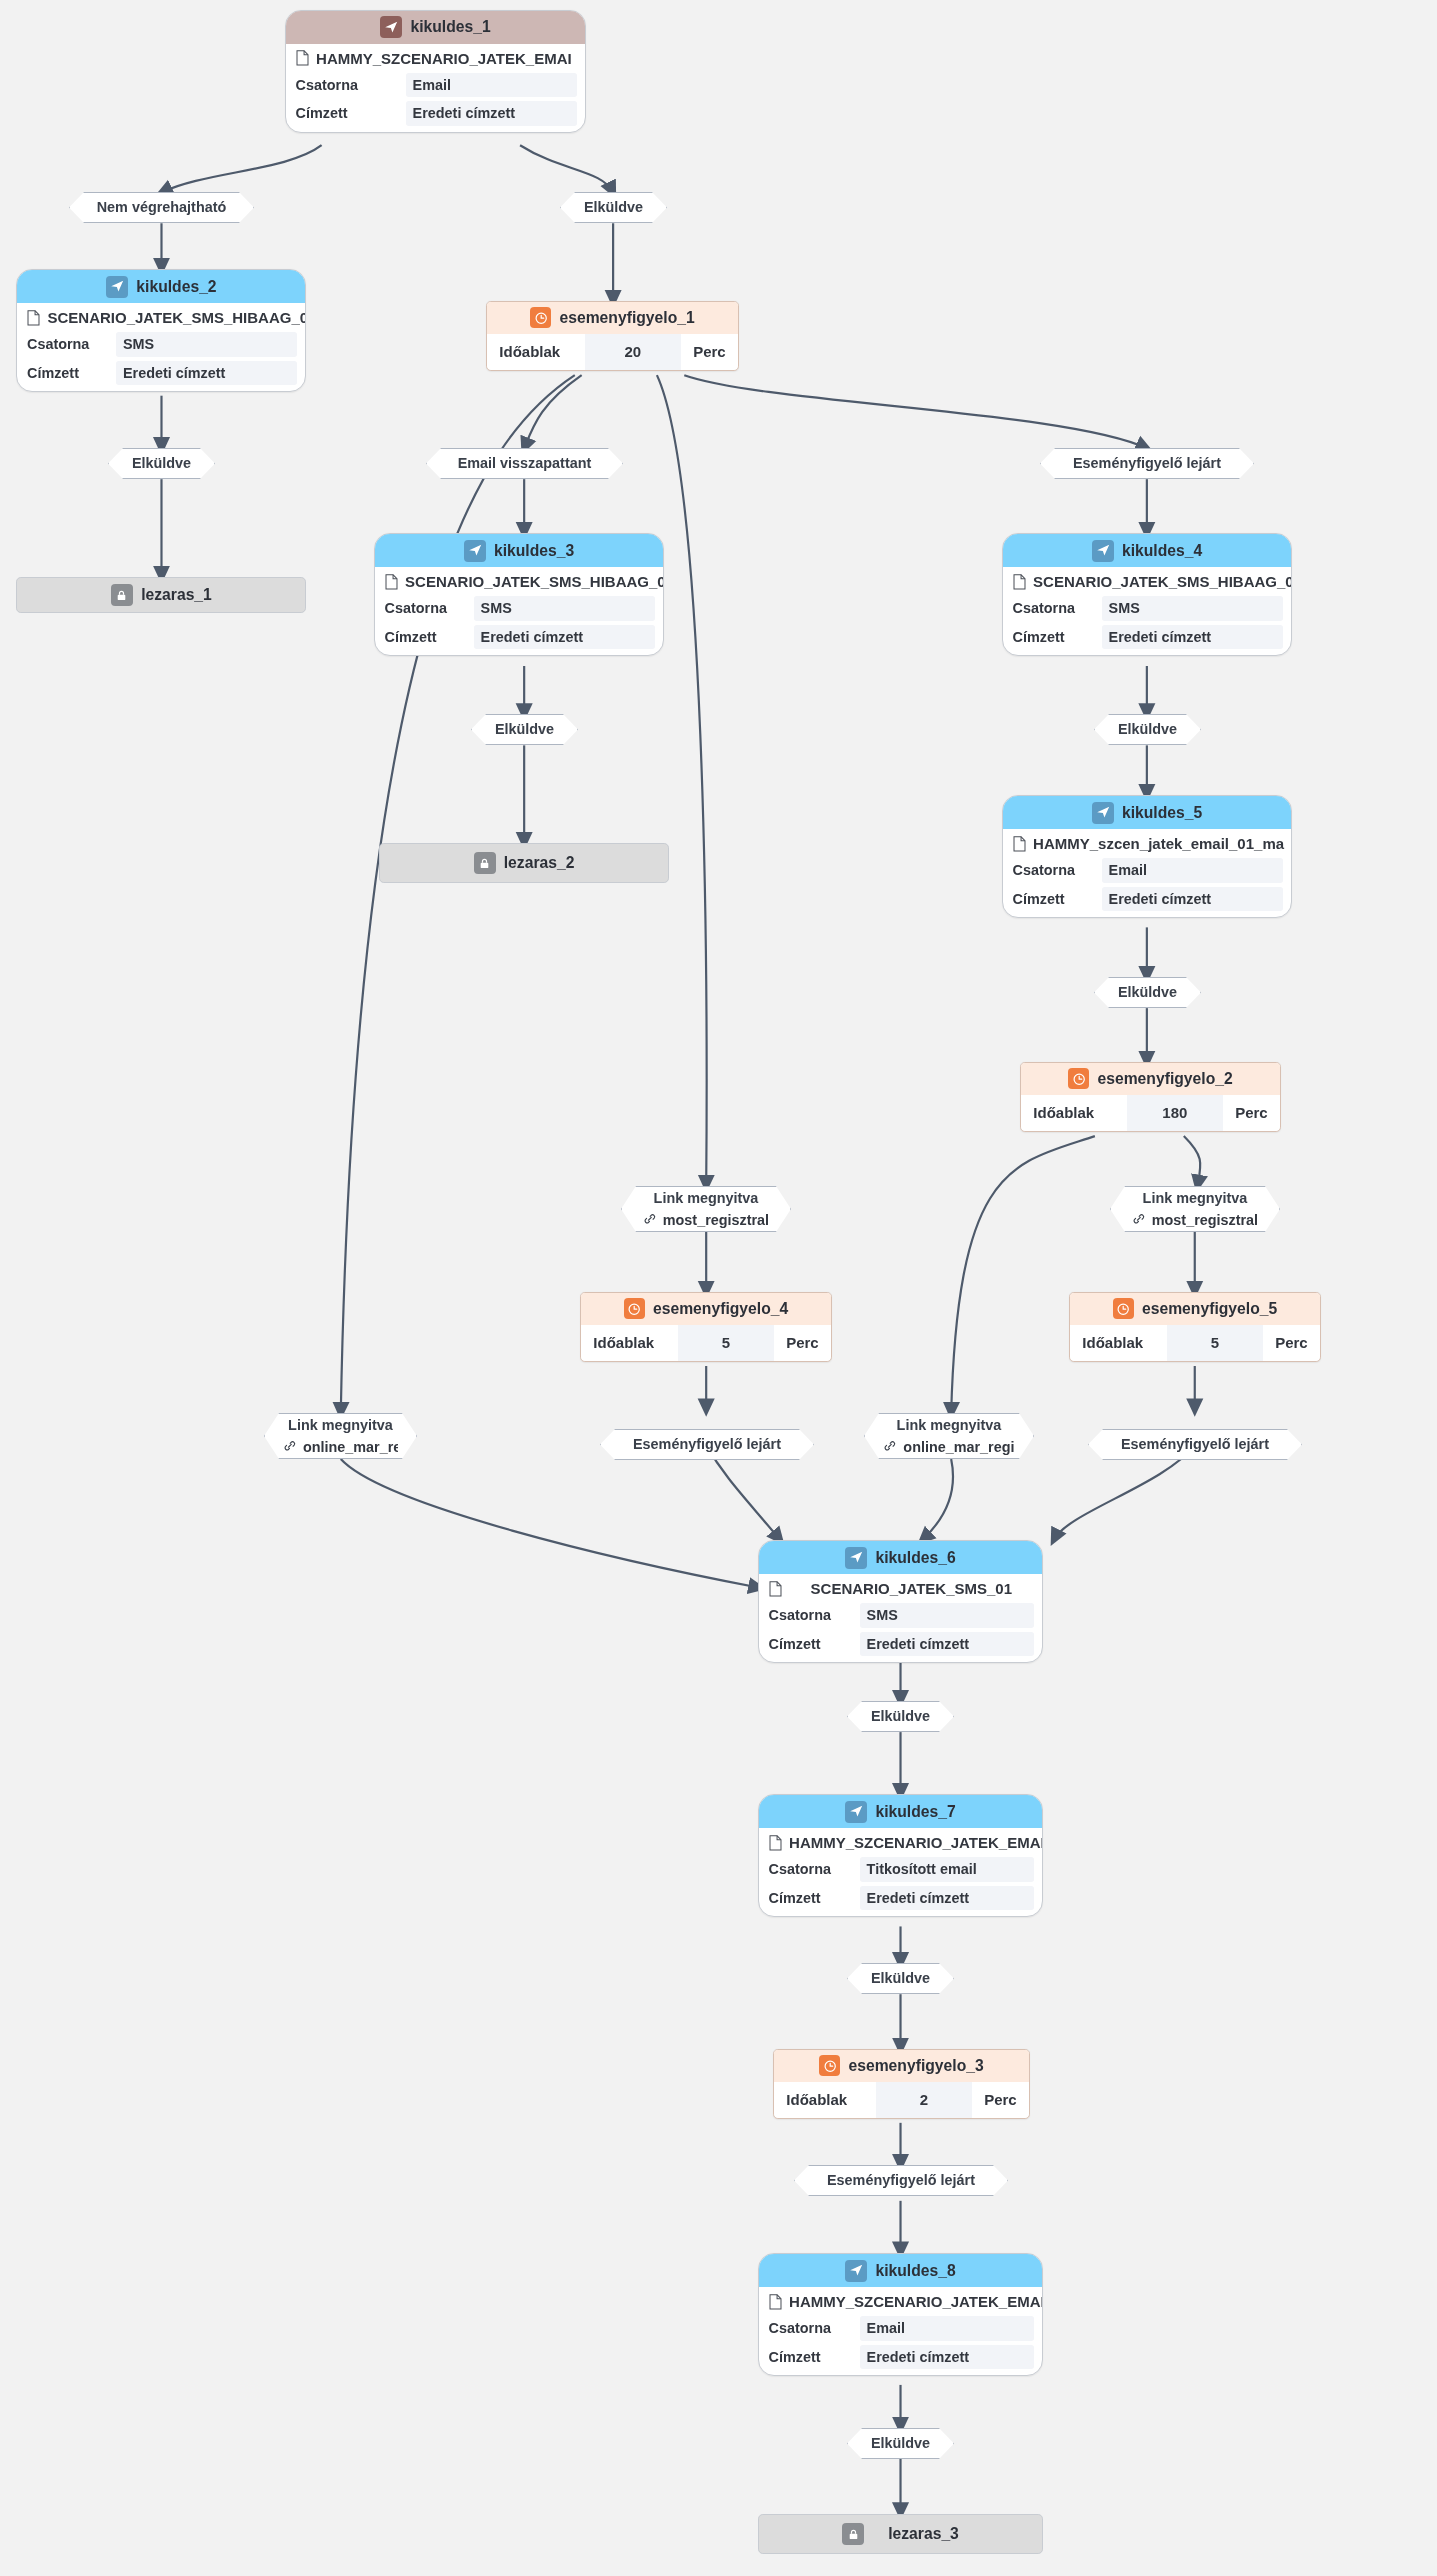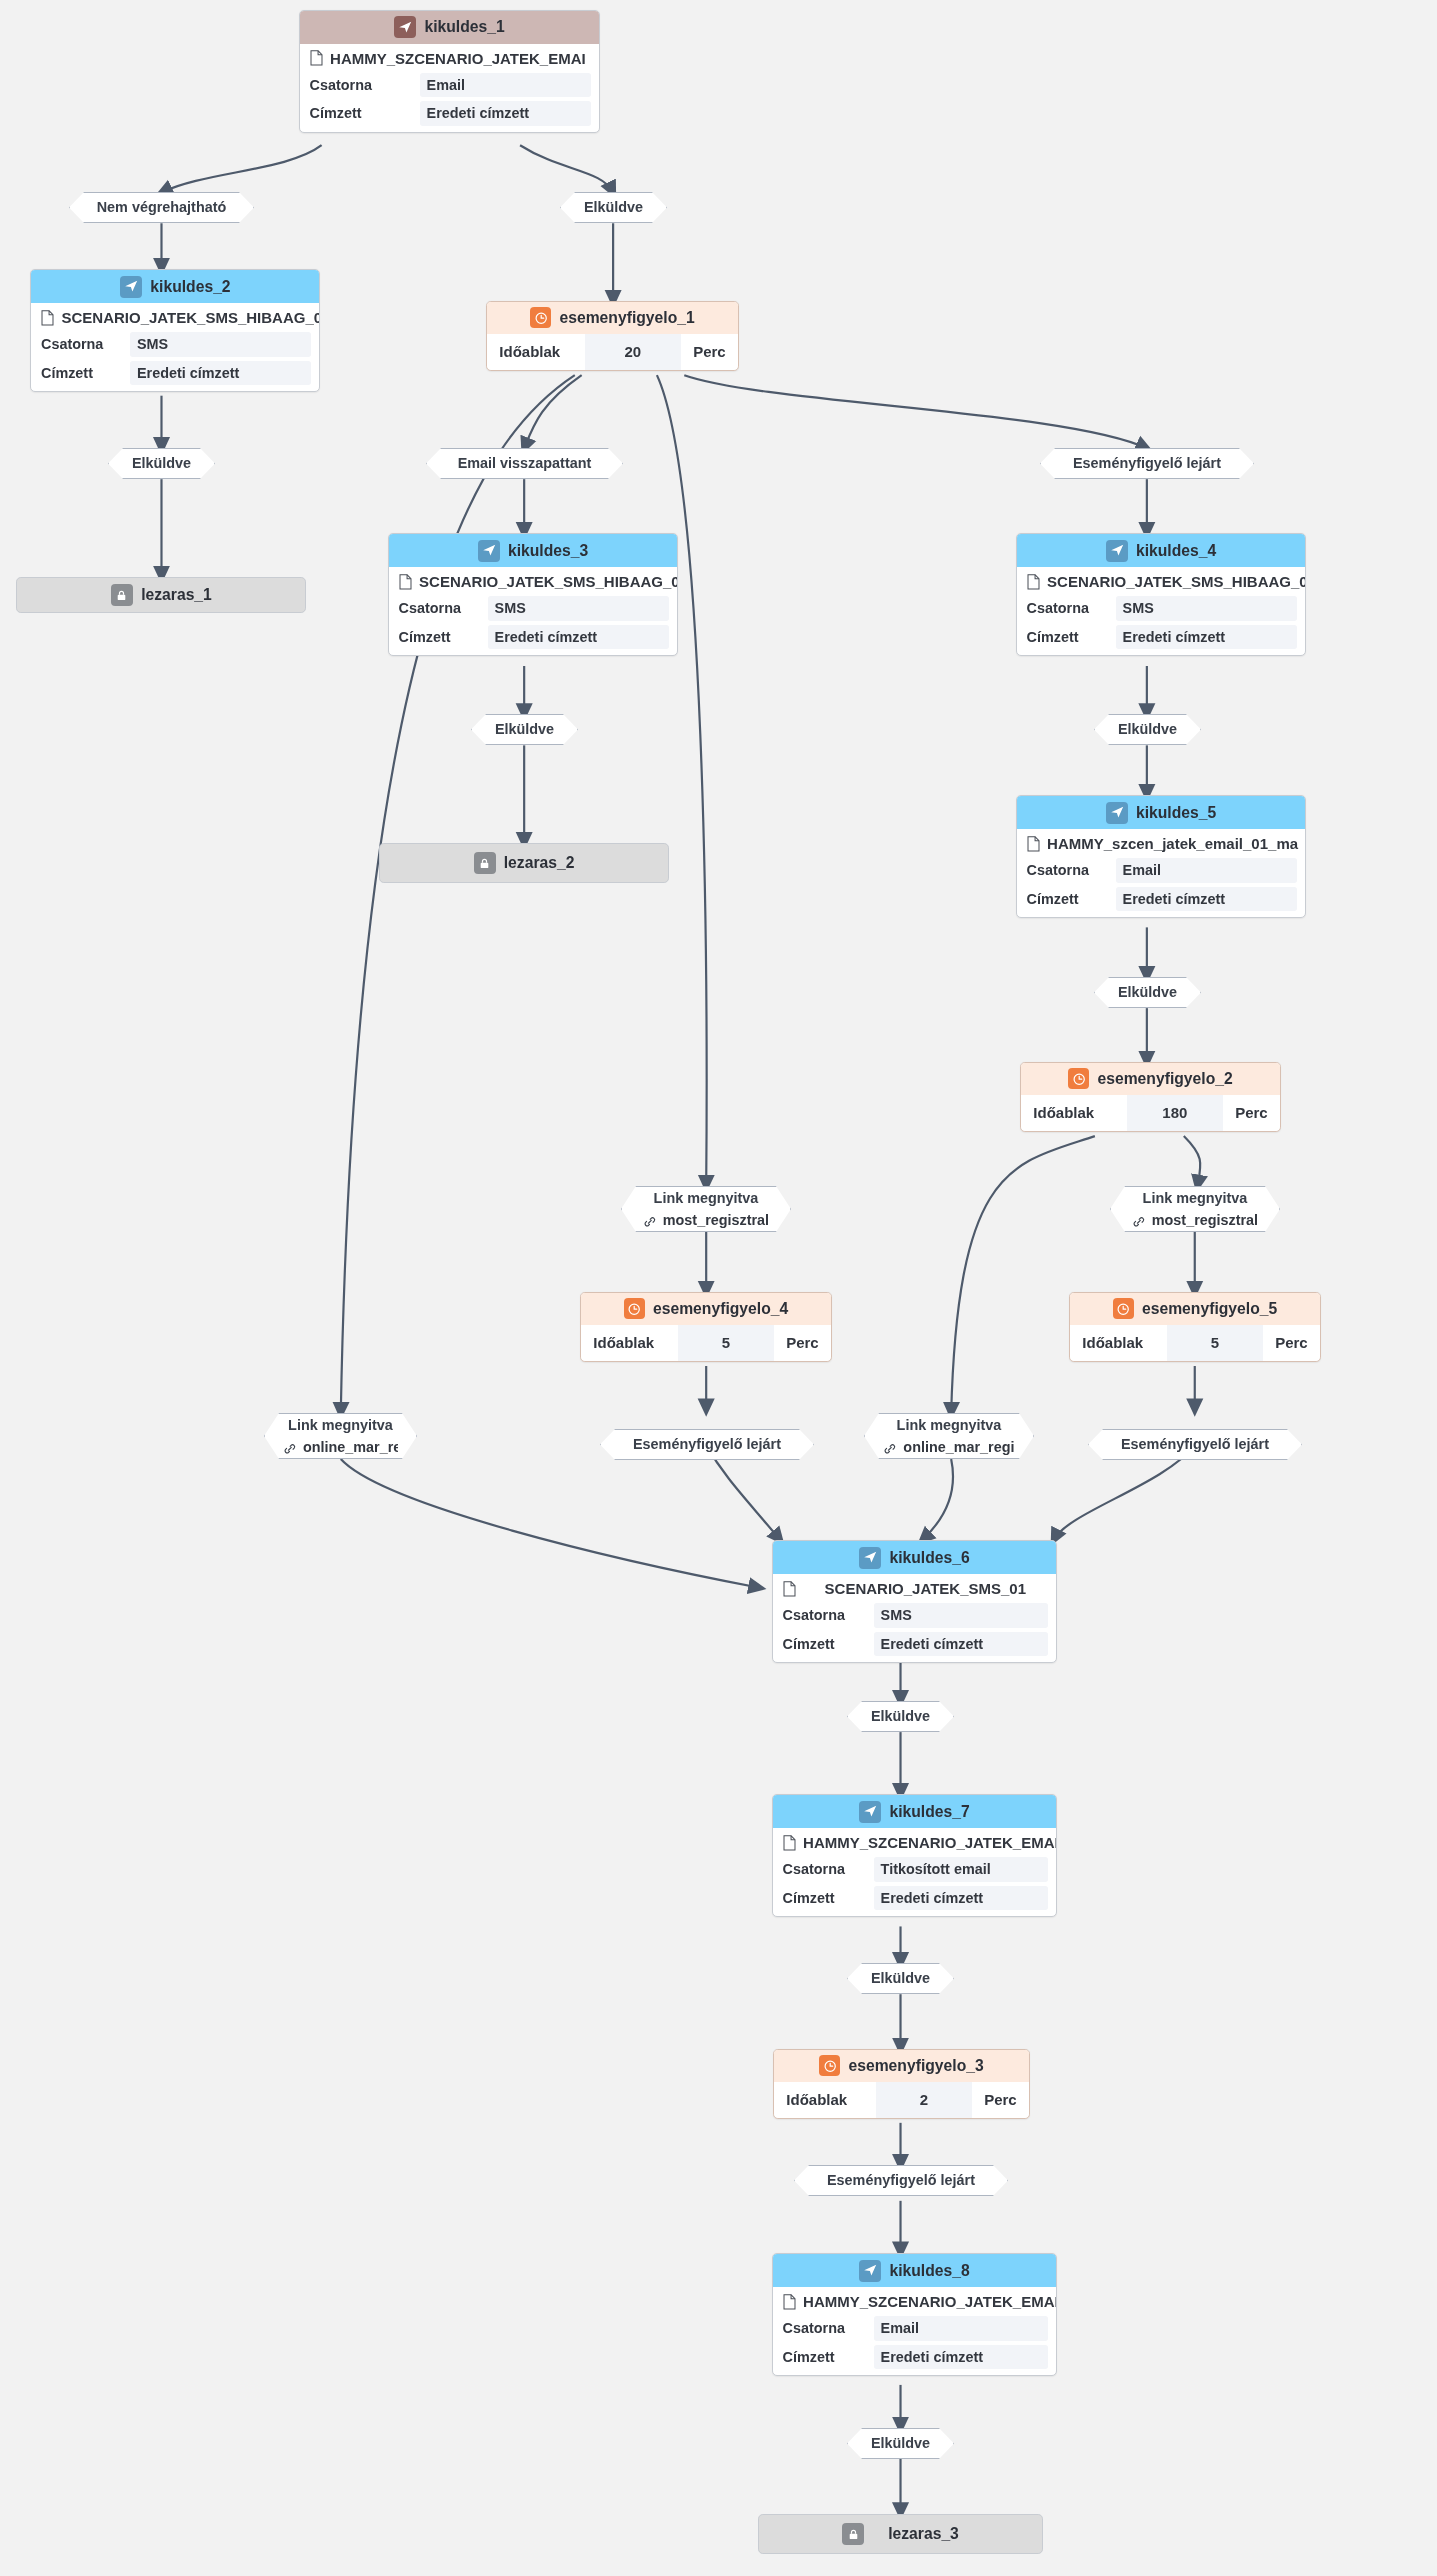--- a/index.html
+++ b/index.html
@@ -11,25 +11,24 @@
     overflow:hidden;
   }
   #canvas{position:absolute;inset:0;}
   svg.edges{position:absolute;left:0;top:0;width:1437px;height:2576px;pointer-events:none;}
 
   
   .card{
     position:absolute;
     box-sizing:border-box;
     border:0.7px solid #c8ccd2;
-    border-radius:5px;
+    border-radius:16px;
     background:#ffffff;
     box-shadow:0 0.7px 1.4px rgba(0,0,0,.06);
     overflow:hidden;
-    margin-left:14px;
   }
   .card .hdr{
     display:flex;align-items:center;justify-content:center;
     gap:8.2px;
     height:33px;
     background:#7dd3fc;
     font-size:15.7px;font-weight:bold;color:#2c3038;
   }
   .card.root .hdr{background:#cdb7b4;}
   .card .hdr .ic{
@@ -112,21 +111,21 @@
   }
   .hex .shape{
     position:absolute;inset:0;
     background:#ffffff;
     border:0.7px solid #aeb6c2;
     clip-path:polygon(15px 0,calc(100% - 15px) 0,100% 50%,calc(100% - 15px) 100%,15px 100%,0 50%);
   }
   .hex .shape::after{content:"";}
   .hex .txt{position:relative;z-index:2;line-height:1.15;white-space:nowrap;}
   .hex .sub{
-    position:relative;z-index:2;display:flex;align-items:flex-end;gap:6.2px;
+    position:relative;z-index:2;display:flex;align-items:flex-start;gap:6.2px;
     margin-top:6.2px;font-size:14.4px;font-weight:bold;color:#33373f;
     max-width:calc(100% - 38px);overflow:hidden;white-space:nowrap;
   }
   .hex .sub svg{flex:0 0 auto;width:13.7px;height:13.7px;display:block;}
 </style>
 </head>
 <body>
 
 <div id="canvas">
 

